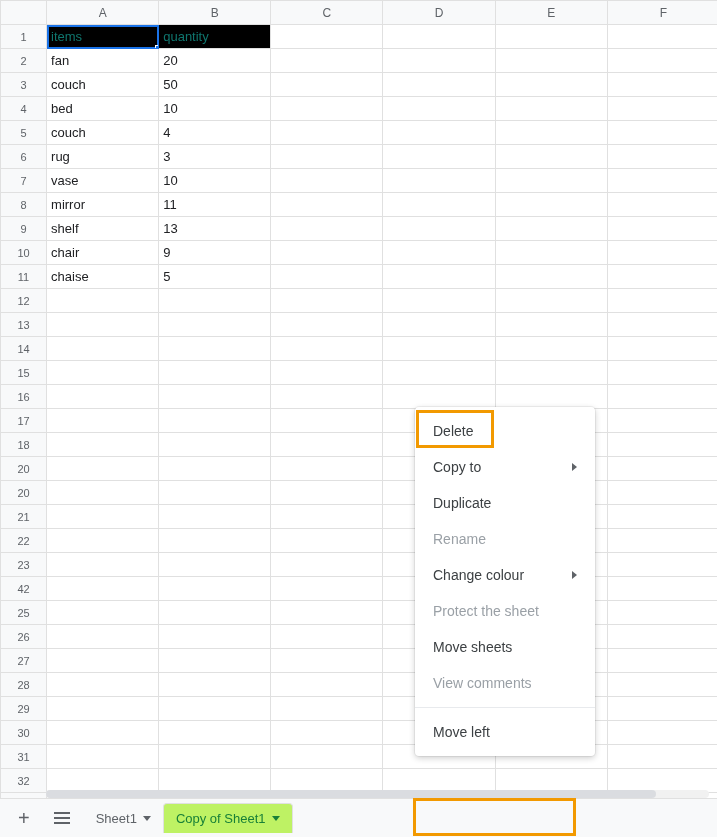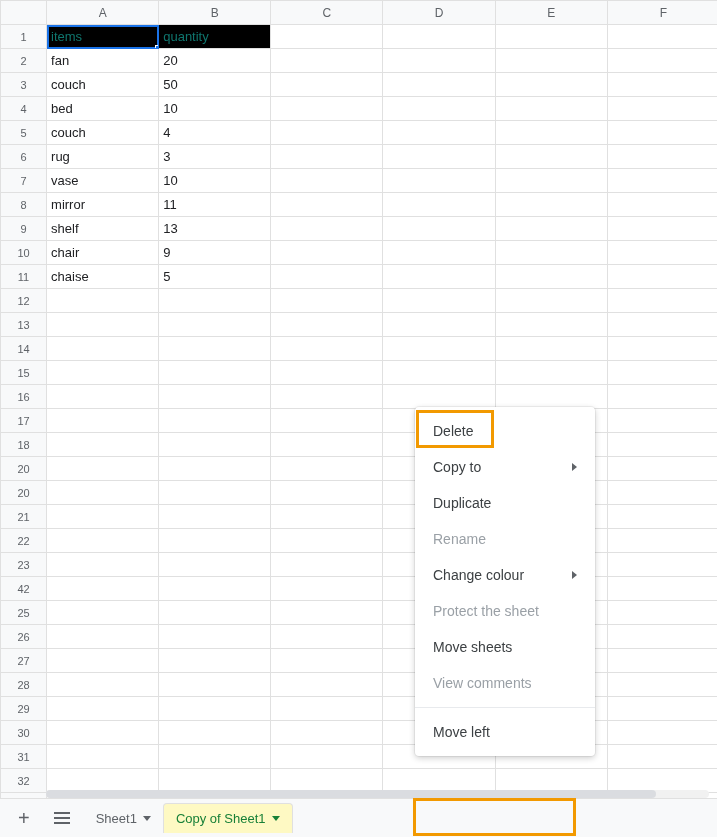--- a/index.html
+++ b/index.html
@@ -104,21 +104,21 @@
     display: flex;
     align-items: center;
     padding: 0 12px;
     gap: 6px;
     color: #5f6368;
     cursor: pointer;
     border-radius: 4px 4px 0 0;
     font-size: 13px;
   }
   .sheet-tab.active {
-    background: #fef9c3;
+    background: #bef264;
     color: #188038;
     font-weight: 500;
     border: 1px solid #e0e0e0;
     border-bottom: none;
   }
   .sheet-tab .tri {
     width: 0; height: 0;
     border-left: 4px solid transparent;
     border-right: 4px solid transparent;
     border-top: 5px solid currentColor;

